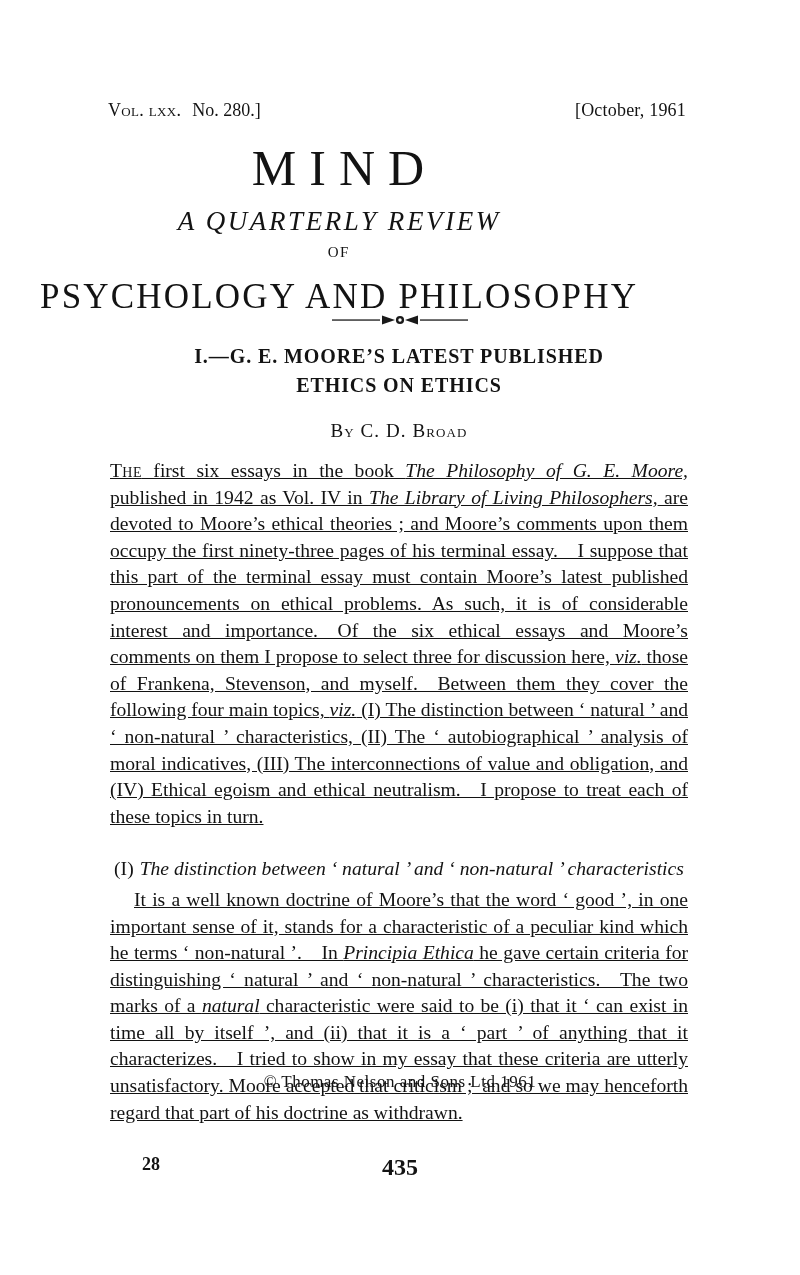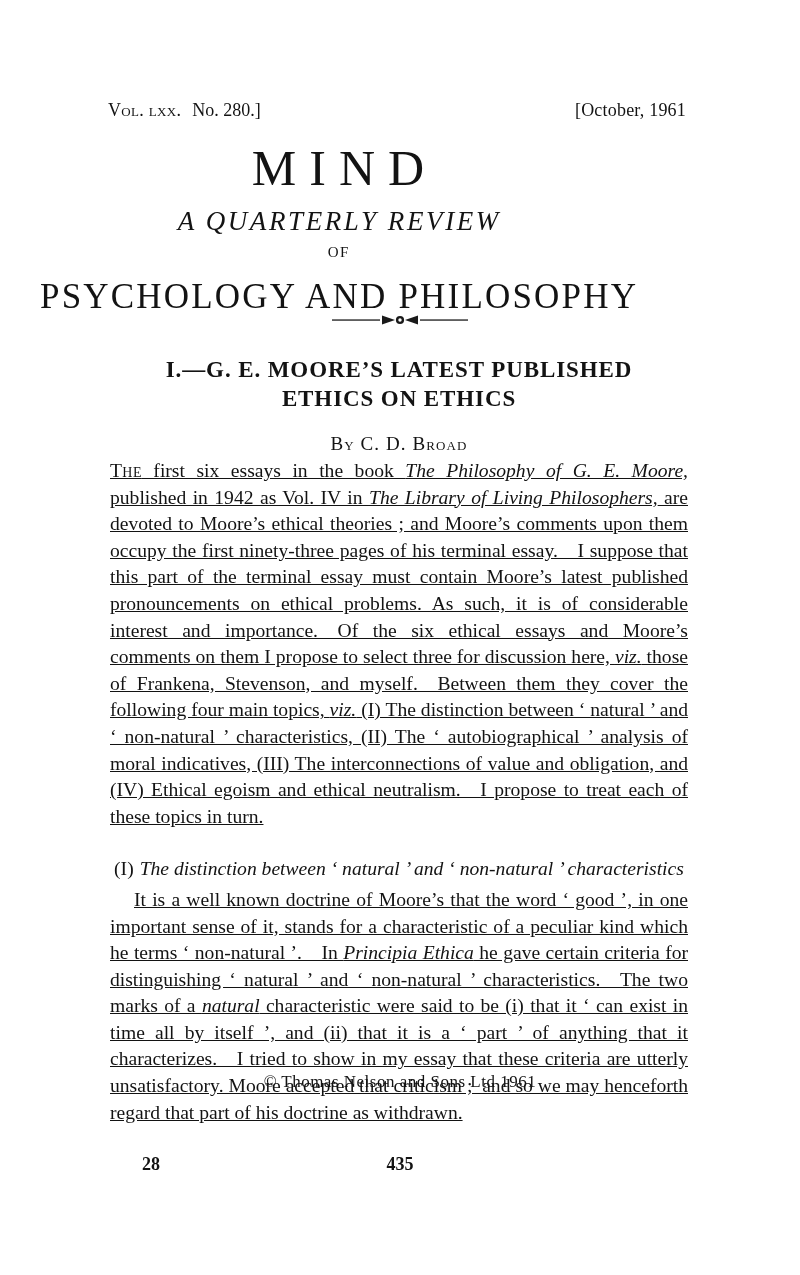--- a/index.html
+++ b/index.html
@@ -100,25 +100,25 @@
 
   
   .article-head {
     position: absolute;
     left: 110px;
     top: 342px;
     width: 578px;
     text-align: center;
   }
   .article-title {
-    font-size: 23px;
+    font-size: 20px;
     line-height: 29px;
     font-weight: bold;
     letter-spacing: 0.9px;
-    margin: 13px;
+    margin: 0;
   }
   .byline {
     margin: 20px 0 0 0;
     font-size: 19px;
     font-variant: small-caps;
     letter-spacing: 1.1px;
     font-weight: normal;
   }
 
   
@@ -171,21 +171,21 @@
     top: 1154px;
     font-size: 18px;
     font-weight: bold;
   }
   .folio-center {
     position: absolute;
     left: 0;
     top: 1154px;
     width: 800px;
     text-align: center;
-    font-size: 18px;
+    font-size: 24px;
     font-weight: bold;
   }
 </style>
 </head>
 <body>
 
 <div class="page">
 
   <div class="issue-line">
     <div class="issue-left"><span class="volume">Vol. lxx.</span><span class="number">No. 280.]</span></div>

